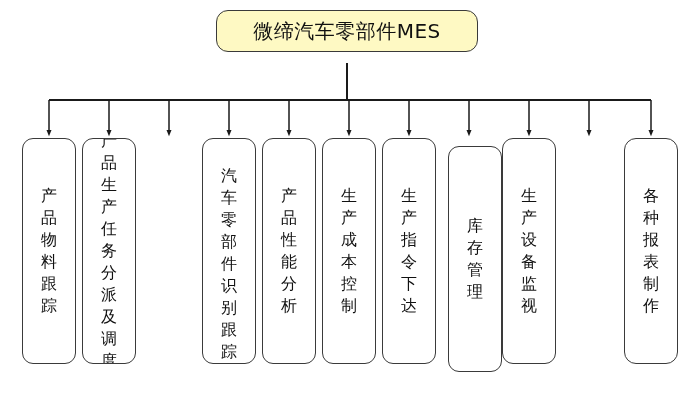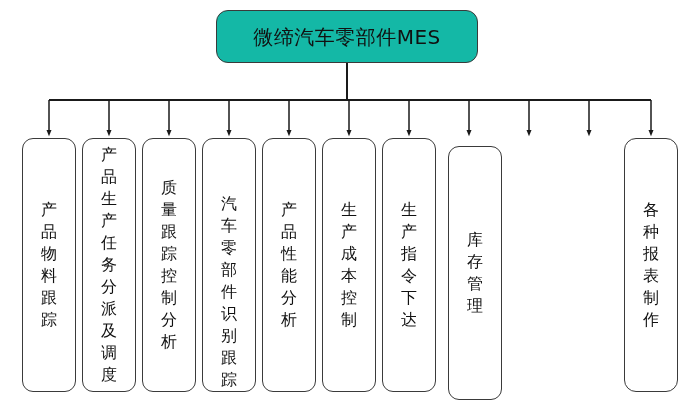--- a/index.html
+++ b/index.html
@@ -32,43 +32,43 @@
     height: 400px;
     pointer-events: none;
   }
 
   
   .root-node {
     position: absolute;
     left: 216px;
     top: 10px;
     width: 262px;
-    height: 53px;
+    height: 42px;
     box-sizing: border-box;
     border: 1.3px solid #3a3a3a;
     border-radius: 12px;
-    background: #14b8a6;
+    background: #fef9c3;
     display: flex;
     align-items: center;
     justify-content: center;
   }
   .root-title {
     font-size: 20px;
     line-height: 1;
     letter-spacing: 0.5px;
     color: #111111;
     white-space: nowrap;
   }
 
   
   .child-node {
     position: absolute;
     top: 138px;
     width: 54px;
-    height: 254px;
+    height: 226px;
     box-sizing: border-box;
     border: 1.3px solid #3a3a3a;
     border-radius: 11px;
     background: #ffffff;
     display: flex;
     align-items: center;
     justify-content: center;
     overflow: hidden;
   }
   .child-label {
@@ -118,35 +118,35 @@
   <div class="root-node">
     <span class="root-title">微缔汽车零部件MES</span>
   </div>
 
   <div class="child-node" style="left:22px;">
     <span class="child-label">产品物料跟踪</span>
   </div>
   <div class="child-node" style="left:82px;">
     <span class="child-label">产品生产任务分派及调度</span>
   </div>
-  <div class="child-node" style="left:142px;">
-    <span class="child-label">质量跟踪控制分析</span>
-  </div>
   <div class="child-node" style="left:202px;align-items:flex-end;">
     <span class="child-label">汽车零部件识别跟踪</span>
   </div>
   <div class="child-node" style="left:262px;">
     <span class="child-label">产品性能分析</span>
   </div>
   <div class="child-node" style="left:382px;">
     <span class="child-label">生产指令下达</span>
   </div>
   <div class="child-node" style="left:322px;">
     <span class="child-label">生产成本控制</span>
   </div>
   <div class="child-node" style="left:448px;margin-top:8px;">
     <span class="child-label">库存管理</span>
   </div>
+  <div class="child-node" style="left:502px;">
+    <span class="child-label">生产设备监视</span>
+  </div>
   <div class="child-node" style="left:624px;border-radius:12px;">
     <span class="child-label">各种报表制作</span>
   </div>
 
 </div>
 
 </body></html>

